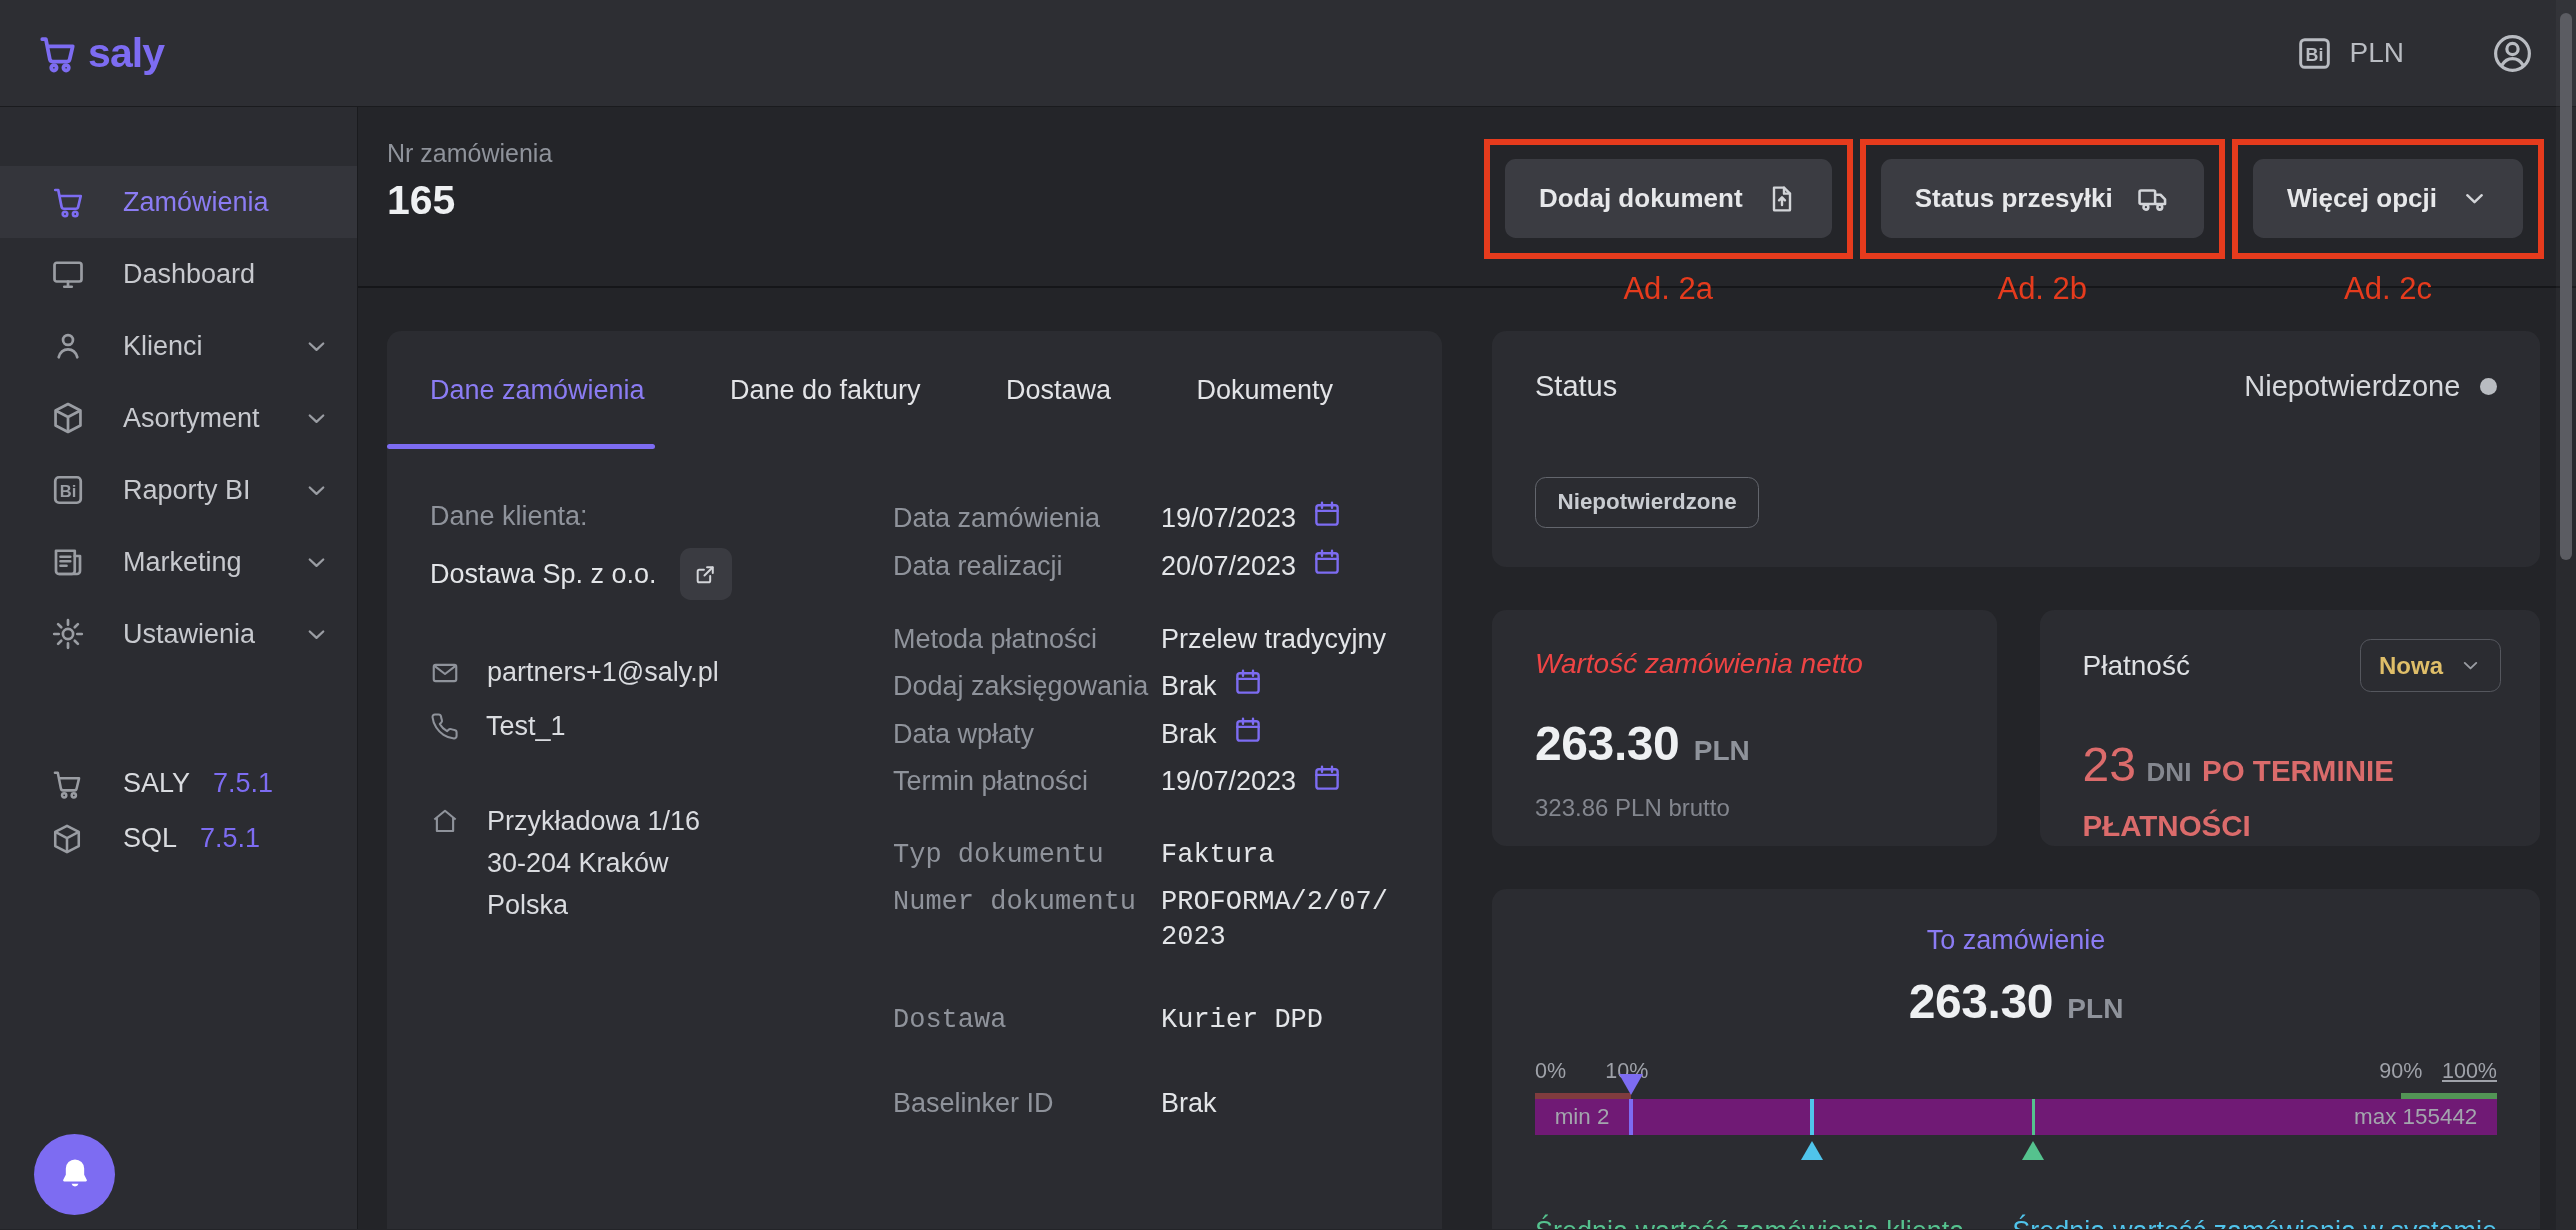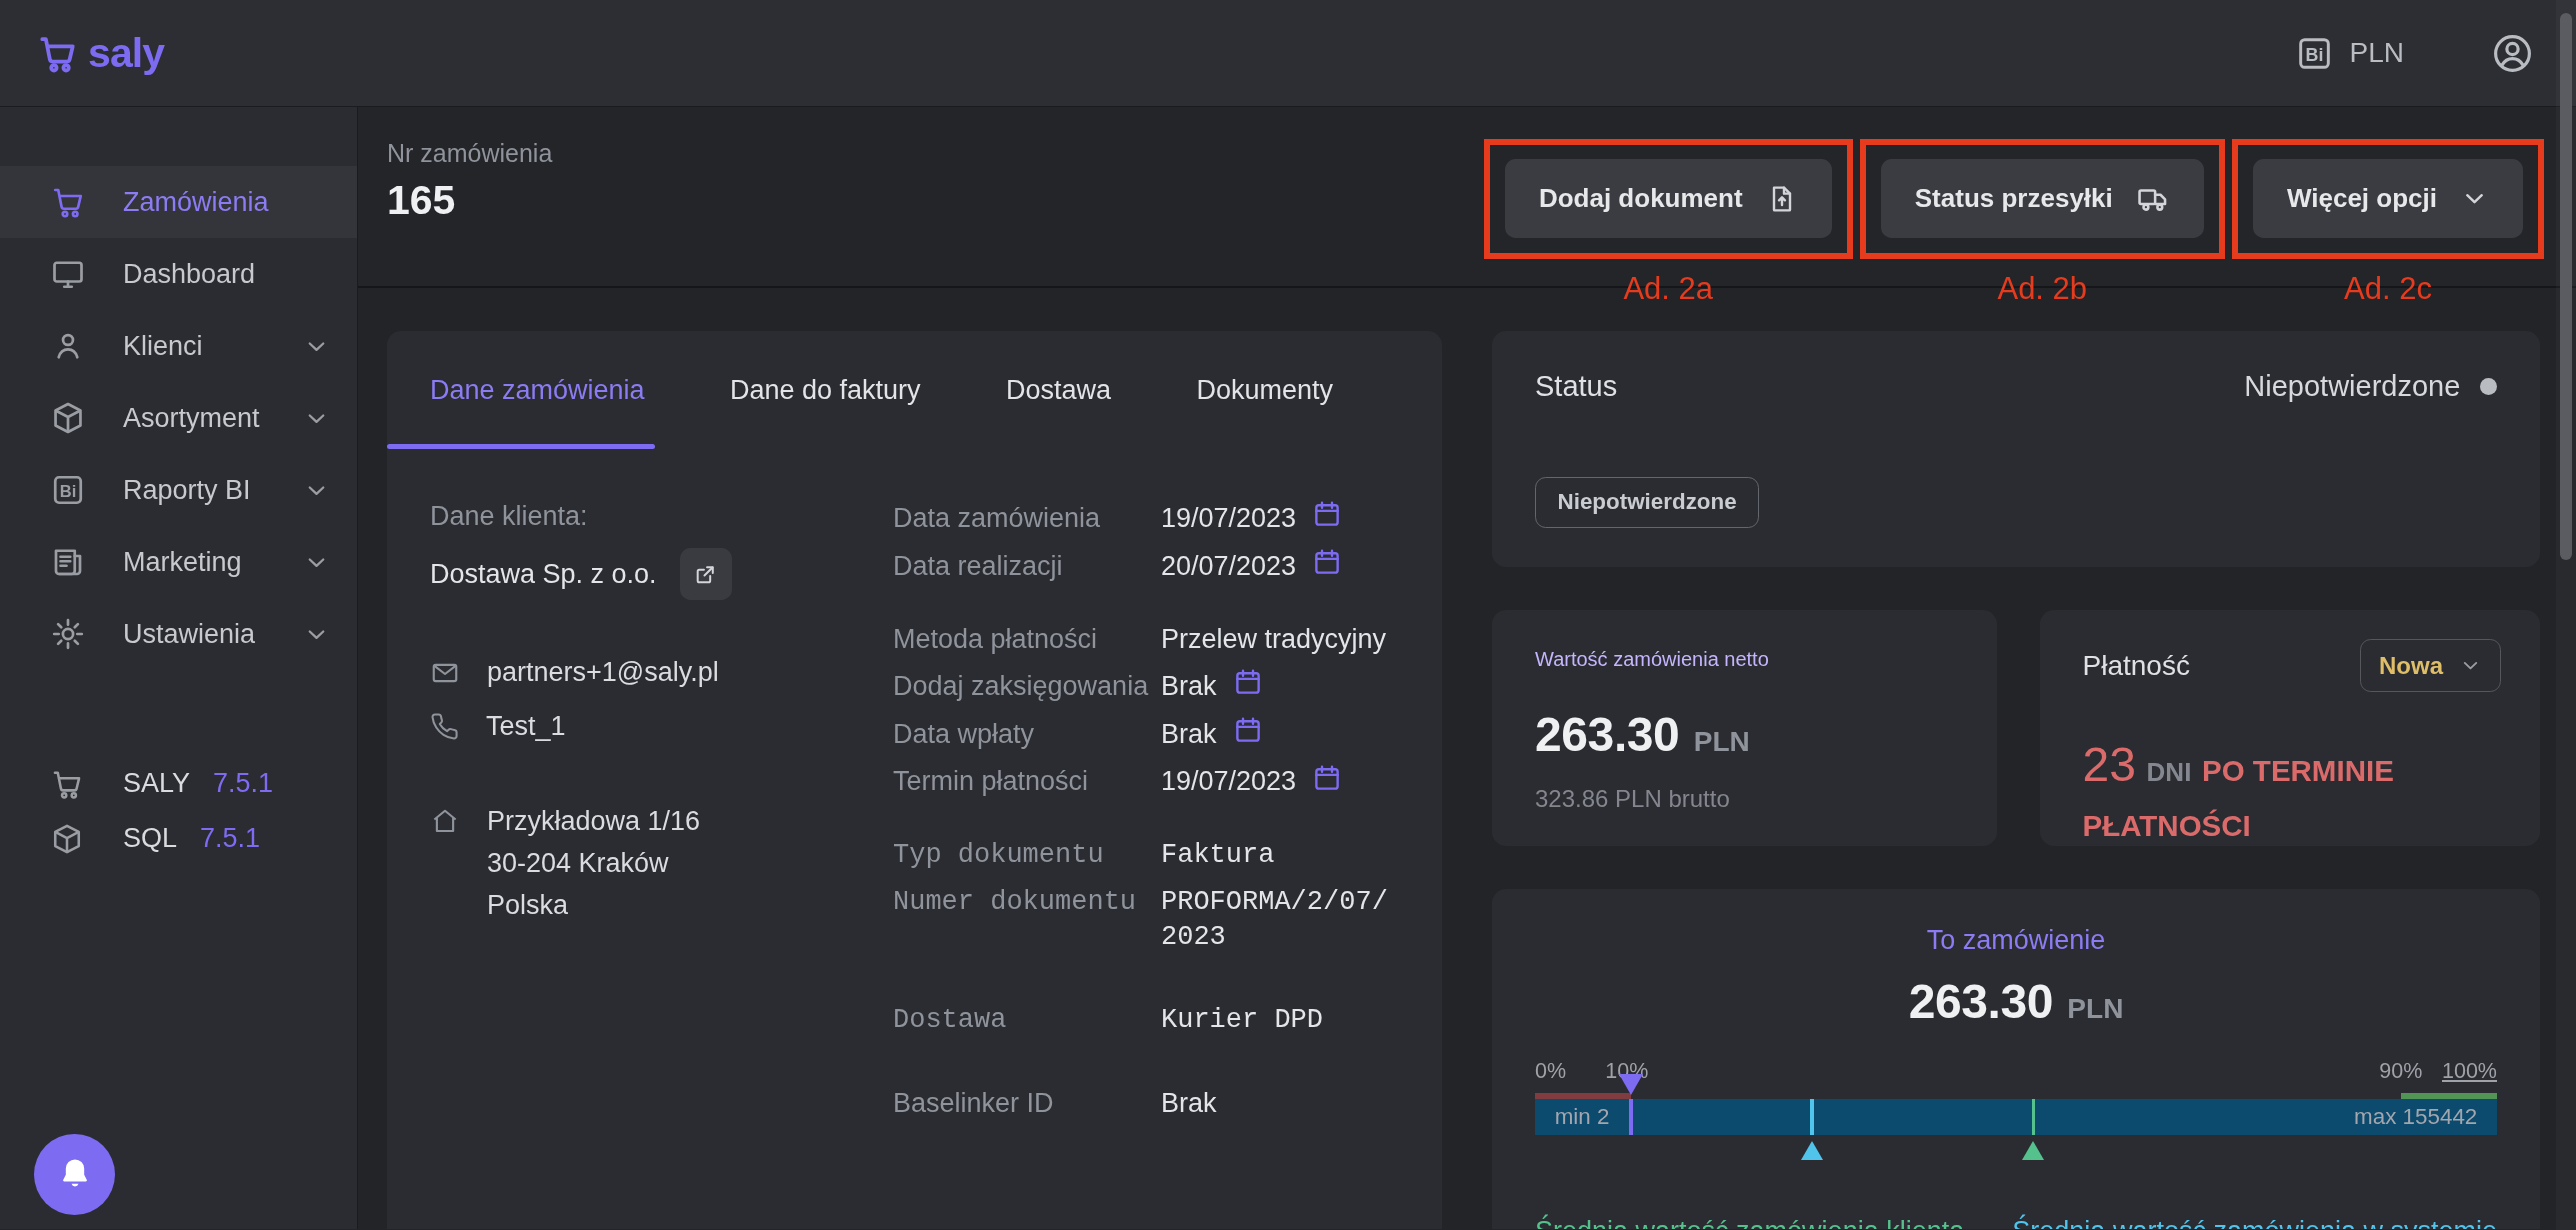--- a/index.html
+++ b/index.html
@@ -119,21 +119,21 @@
   .status-title { color:#dfe1e4; }
   .status-current { display:flex; align-items:center; gap:19.7px; color:#d7d9dd; }
   .status-dot { width:17px; height:17px; border-radius:50%; background:#b9bcc1; }
   .badge {
     align-self:flex-start; border:1.8px solid #63666d; border-radius:10.7px;
     padding:11.6px 21.5px; font-size:22.4px; font-weight:bold; color:#c9ccd1; background:transparent;
   }
 
   .cards-row { display:flex; gap:43px; margin:43px 0; }
   .value-card { flex:1; height:236px; padding:38px 43px; }
-  .v-title { font-size:20px; color:#c4b5fd; }
+  .v-title { font-size:28px; color:#ef4444;font-style:italic; }
   .v-amount { margin-top:36px; display:flex; align-items:baseline; gap:14.3px; }
   .big-num { font-size:48px; font-weight:bold; color:#eef0f2; letter-spacing:-0.4px; }
   .unit { font-size:28px; font-weight:bold; color:#8f939b; }
   .v-gross { margin-top:23px; font-size:24px; color:#83868e; }
 
   .payment-card { flex:1; height:236px; padding:29px 39px 38px 43px; }
   .p-head { display:flex; justify-content:space-between; align-items:center; }
   .p-title { font-size:28px; color:#dfe1e4; }
   .p-select {
     display:flex; align-items:center; gap:16px; border:1.8px solid #55575e; border-radius:10.7px;
@@ -154,21 +154,21 @@
   .slider { position:relative; margin-top:30px; height:134px; }
   .scale-label { position:absolute; top:0; font-size:21.5px; color:#9fa2a9; }
   .sl-0 { left:0; }
   .sl-10 { transform:translateX(-60%); }
   .sl-90 { transform:translateX(-50%); }
   .sl-100 { right:0;text-decoration:underline; }
   .seg { position:absolute; top:34px; height:6.3px; }
   .seg-red { left:0; background:#803c3e; }
   .seg-green { width:10%; background:#529455; }
   .track {
-    position:absolute; top:40px; left:0; right:0; height:36px; background:#0c4a6e;
+    position:absolute; top:40px; left:0; right:0; height:36px; background:#701a75;
     display:flex; align-items:center; justify-content:space-between;
     padding:0 19.7px; font-size:22.4px; color:#a3a6ad;
   }
   .marker { position:absolute; display:flex; flex-direction:column; align-items:center; }
   .marker-order { top:15px; transform:translateX(-50%); }
   .tri-down {
     width:0; height:0; border-left:12.5px solid transparent; border-right:12.5px solid transparent;
     border-top:21.5px solid #7d6cf2; margin-bottom:3.6px;
   }
   .vline { width:3.6px; height:36px; }

